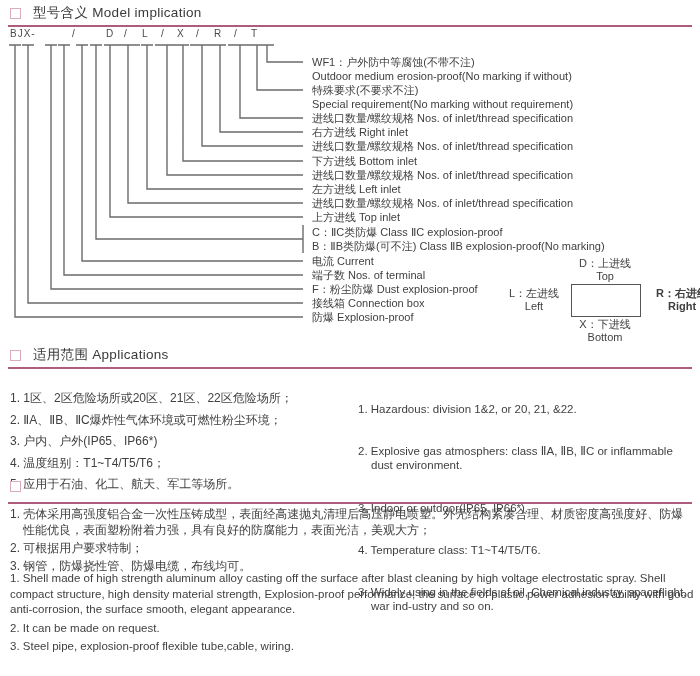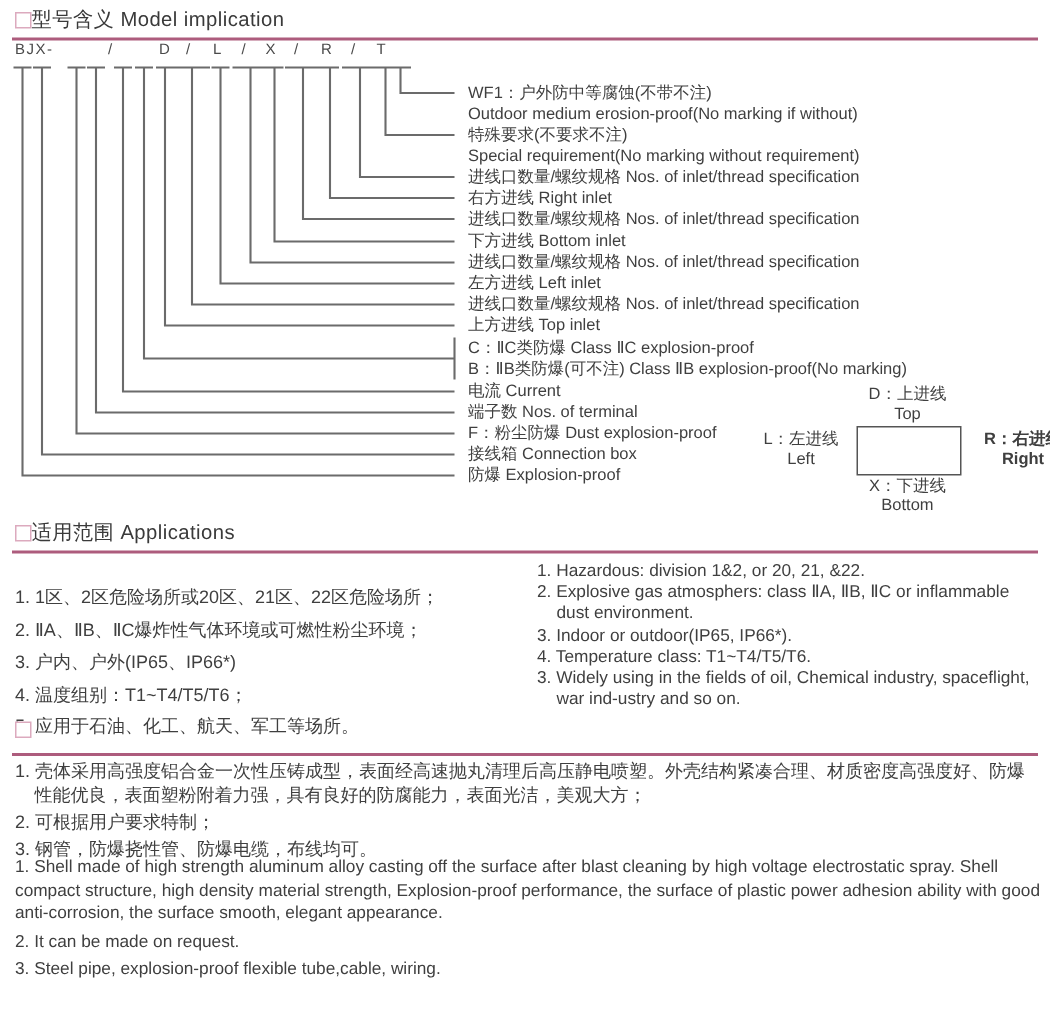--- a/index.html
+++ b/index.html
@@ -1,28 +1,28 @@
 <!DOCTYPE html>
 <html><head>
 <meta charset="utf-8">
 <style>
   html,body{margin:0;padding:0;background:#fff;}
   #page{position:relative;width:700px;height:676px;background:#ffffff;overflow:hidden;
         font-family:"Liberation Sans","DejaVu Sans",sans-serif;color:#3f3f3f;}
   .abs{position:absolute;}
-  .sec-header{position:absolute;left:10px;display:flex;align-items:center;gap:0;
+  .sec-header{position:absolute;left:10px;display:flex;align-items:center;gap:12px;
               font-size:13.5px;color:#3a3a3a;letter-spacing:0.3px;white-space:nowrap;}
   .marker{display:inline-block;width:9px;height:9px;border:1.5px solid #dcaabe;background:#fff;}
   .rule{position:absolute;left:8px;width:684px;height:2px;background:#ad5c7d;}
   .code-part{position:absolute;top:0;font-size:10px;color:#4a4a4a;letter-spacing:1px;white-space:nowrap;}
   .mlabel{position:absolute;left:312px;font-size:11px;line-height:12px;color:#3f3f3f;white-space:nowrap;}
   .inlet-lab{position:absolute;font-size:11px;line-height:13px;color:#3f3f3f;text-align:center;white-space:nowrap;}
   .app-cn{position:absolute;left:10px;top:388px;width:348px;font-size:12px;line-height:21.5px;}
   .app-en{position:absolute;left:358px;top:374px;width:338px;font-size:11.5px;line-height:14.2px;}
-  .app-en > div{padding-left:13px;text-indent:-13px;}
+  .app-en > div{padding-left:13px;text-indent:-13px;margin-top:28px;}
   .feat-cn{position:absolute;left:10px;top:506px;width:684px;font-size:12px;line-height:16px;}
   .feat-cn > div{padding-left:13px;text-indent:-13px;margin-bottom:2px;}
   .feat-en{position:absolute;left:10px;top:571px;width:688px;font-size:11.5px;line-height:15.5px;}
   .feat-en > div{margin-bottom:3px;}
   .nowrap{white-space:nowrap;}
 </style>
 </head>
 <body>
 
 <div id="page">

